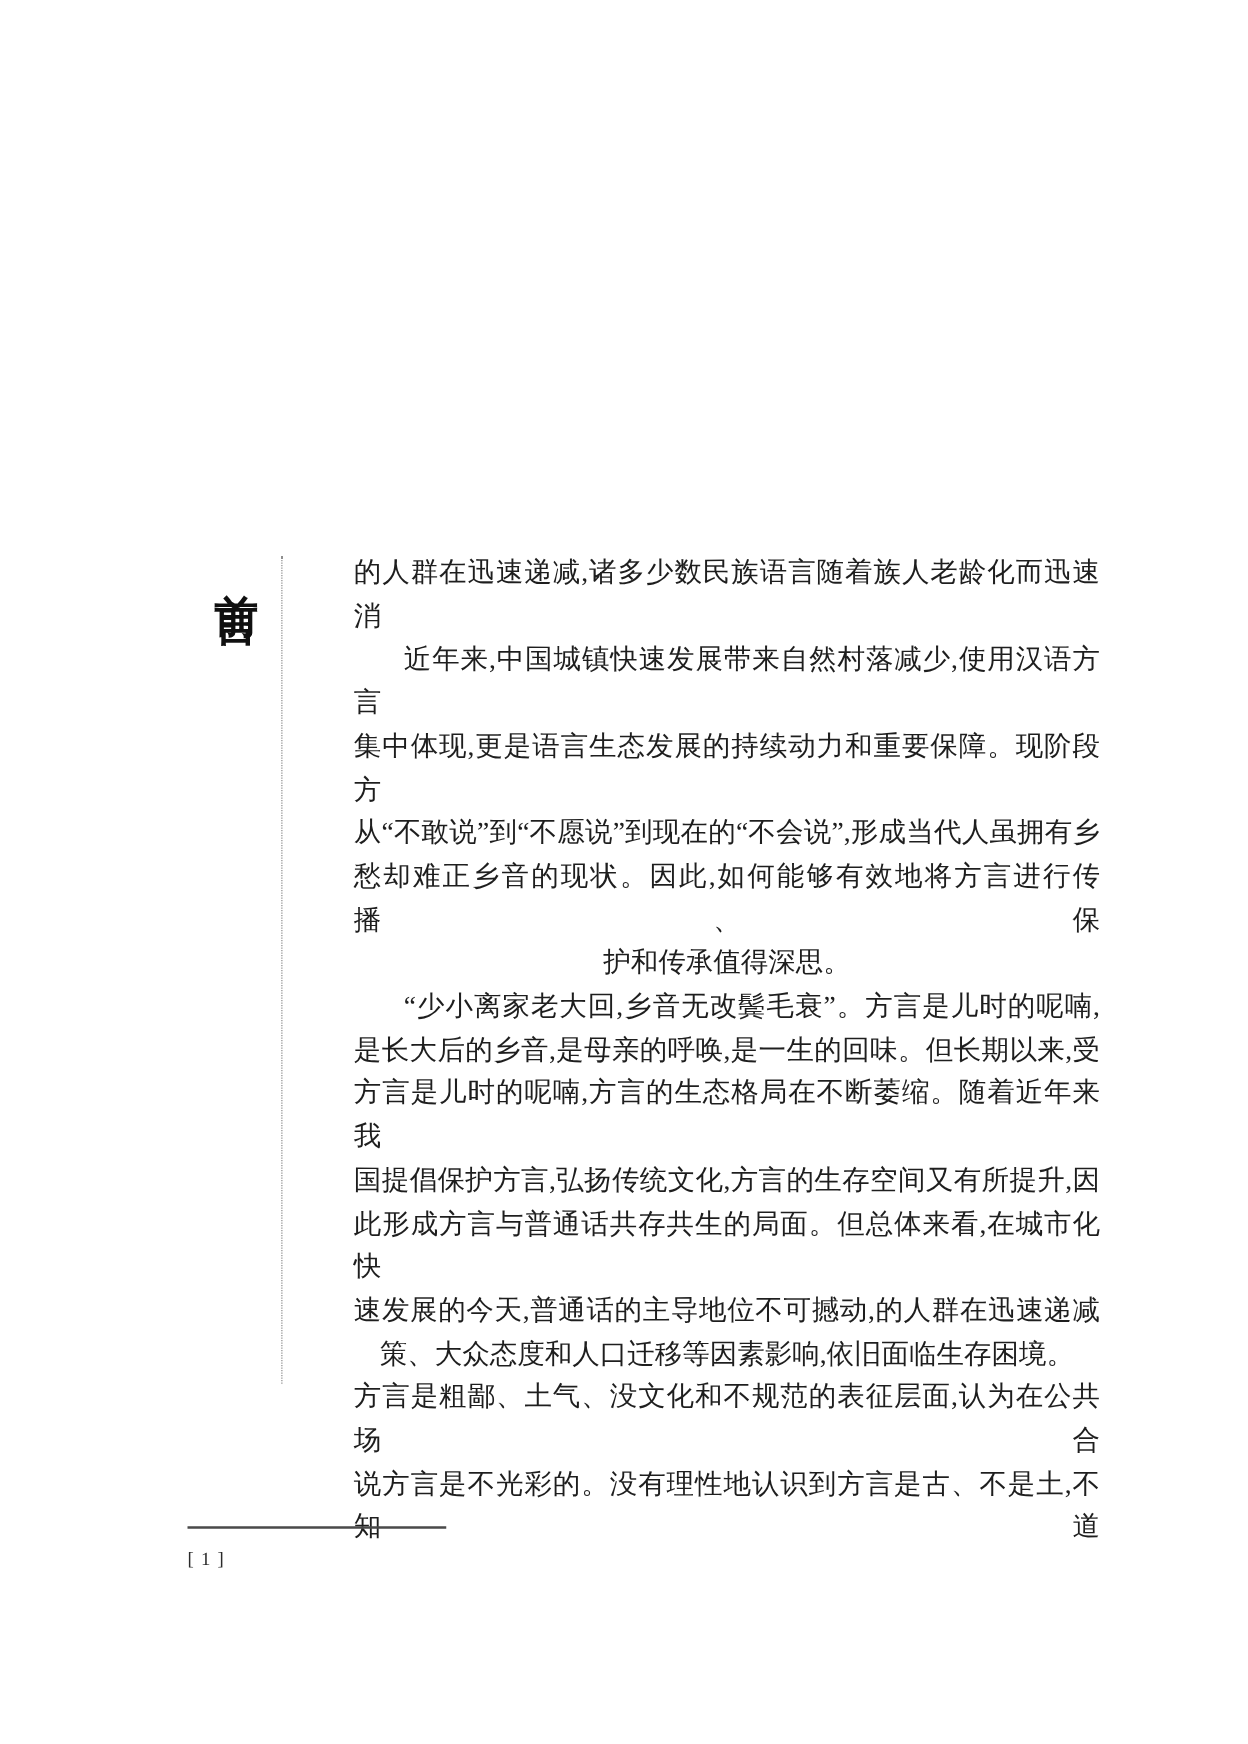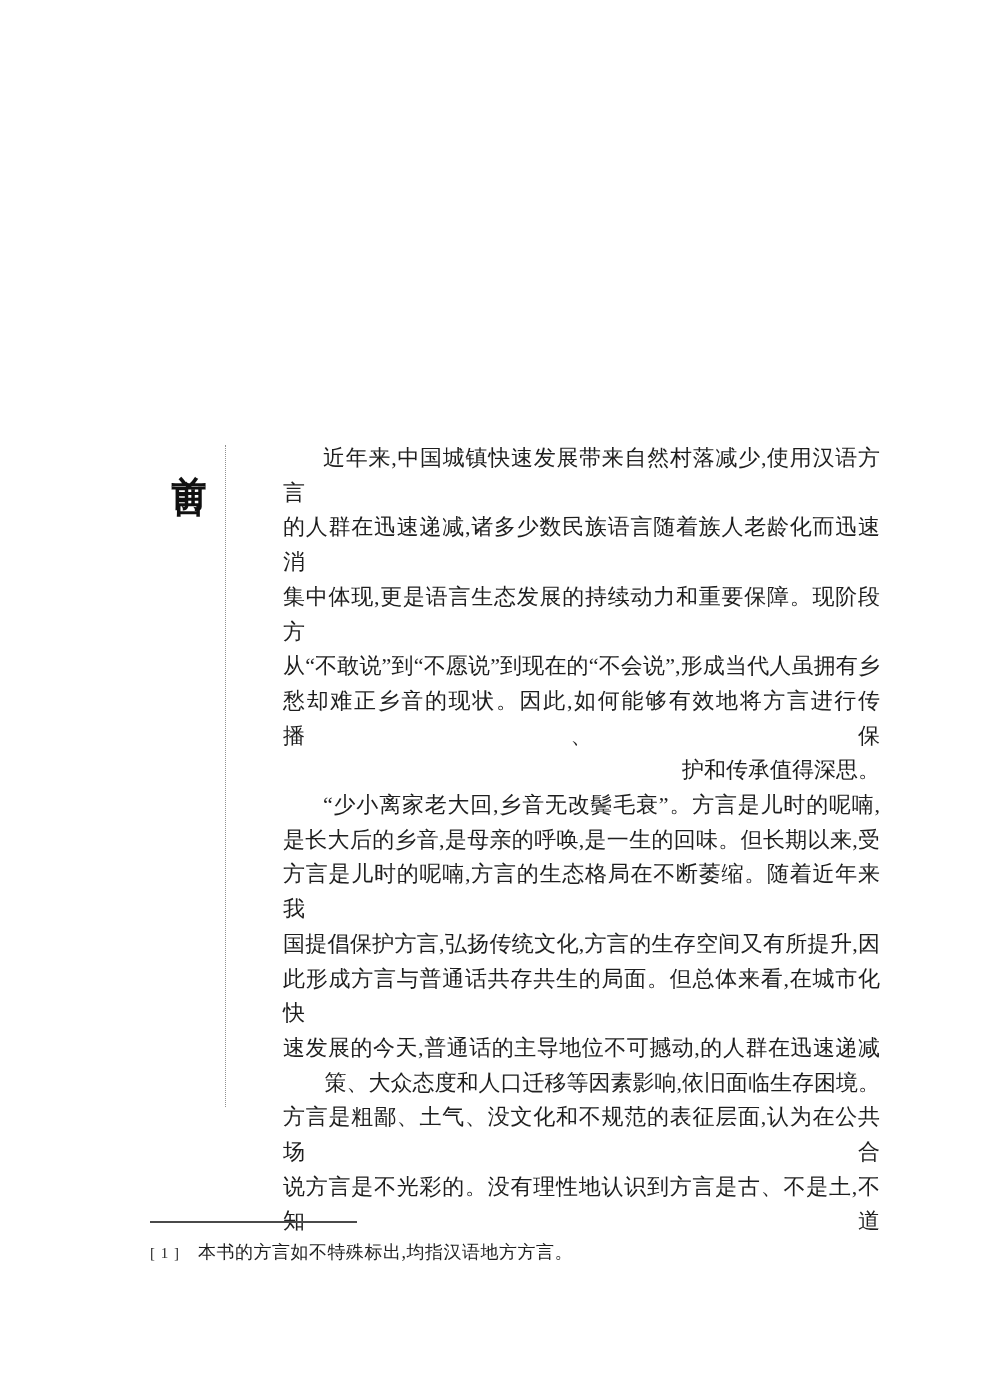--- a/index.html
+++ b/index.html
@@ -34,21 +34,21 @@
   }
   .body-text {
     position: absolute;
     left: 283px;
     top: 441px;
     width: 597px;
     font-size: 22px;
     line-height: 34.7px;
     color: #1e1e1e;
   }
-  .line { min-height: 34.7px; text-align: right; }
+  .line { min-height: 34.7px; text-align: center; }
   .line.stretch { text-align: justify; text-align-last: justify; }
   .line.indent { text-indent: 40px; }
   .line sup {
     font-size: 13px;
     vertical-align: 7px;
     letter-spacing: 1px;
   }
   .footnote-rule {
     position: absolute;
     left: 150px;
@@ -71,37 +71,36 @@
 </head>
 <body>
 
 <div class="page">
 
   <div class="preface-title">前言</div>
 
   <div class="v-divider"></div>
 
   <div class="body-text" id="body-lines">
+      <div class="line stretch">的人群在迅速递减,诸多少数民族语言随着族人老龄化而迅速消</div>
       <div class="line indent stretch">近年来,中国城镇快速发展带来自然村落减少,使用汉语方言</div>
-      <div class="line stretch">的人群在迅速递减,诸多少数民族语言随着族人老龄化而迅速消</div>
       <div class="line stretch">集中体现,更是语言生态发展的持续动力和重要保障。现阶段方</div>
       <div class="line stretch">从“不敢说”到“不愿说”到现在的“不会说”,形成当代人虽拥有乡</div>
       <div class="line stretch">愁却难正乡音的现状。因此,如何能够有效地将方言进行传播、保</div>
       <div class="line">护和传承值得深思。</div>
       <div class="line indent stretch">“少小离家老大回,乡音无改鬓毛衰”。方言是儿时的呢喃,</div>
       <div class="line stretch">是长大后的乡音,是母亲的呼唤,是一生的回味。但长期以来,受</div>
       <div class="line stretch">方言是儿时的呢喃,方言的生态格局在不断萎缩。随着近年来我</div>
       <div class="line stretch">国提倡保护方言,弘扬传统文化,方言的生存空间又有所提升,因</div>
       <div class="line stretch">此形成方言与普通话共存共生的局面。但总体来看,在城市化快</div>
       <div class="line stretch">速发展的今天,普通话的主导地位不可撼动,的人群在迅速递减</div>
       <div class="line">策、大众态度和人口迁移等因素影响,依旧面临生存困境。</div>
       <div class="line stretch">方言是粗鄙、土气、没文化和不规范的表征层面,认为在公共场合</div>
       <div class="line stretch">说方言是不光彩的。没有理性地认识到方言是古、不是土,不知道</div>
     </div>
 
   <div class="footnote-rule"></div>
 
   <div class="footnote">
     <span class="footnote-marker">[ 1 ]</span>
-    <span class="footnote-text">本书的方言如不特殊标出,均指汉语地方方言。</span>
   </div>
 
 </div>
 
 </body></html>

